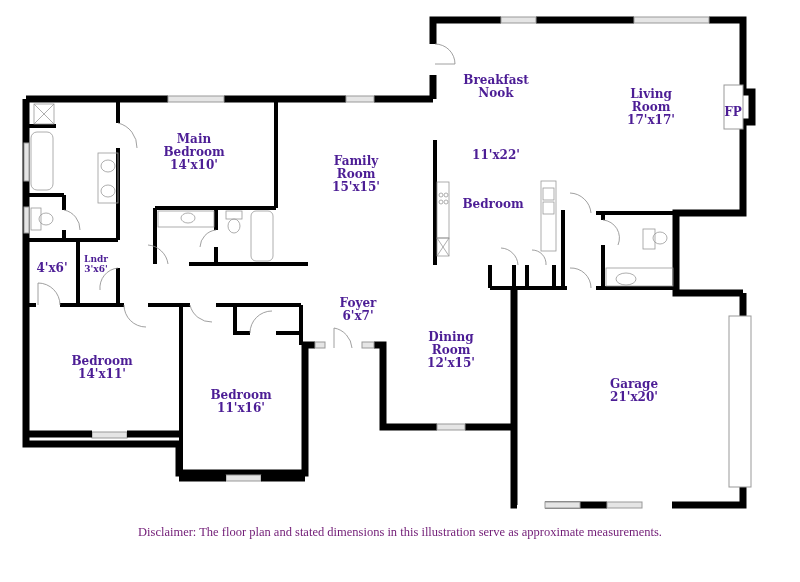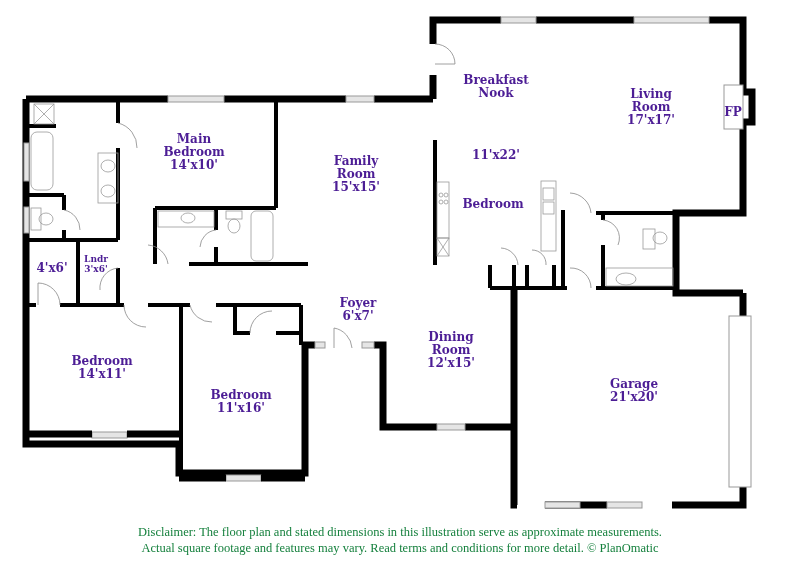--- a/index.html
+++ b/index.html
@@ -2,21 +2,21 @@
 <html><head>
 <meta charset="utf-8">
 <style>
   html,body{margin:0;padding:0;background:#fff;}
   body{width:800px;height:582px;position:relative;overflow:hidden;font-family:"DejaVu Serif",serif;}
   #plan{position:absolute;left:0;top:0;width:800px;height:520px;}
   .label{position:absolute;transform:translate(-50%,-50%);text-align:center;font-family:"DejaVu Serif",serif;font-weight:bold;color:#4c1d95;font-size:12px;line-height:13px;white-space:nowrap;}
   .label .dim{display:block;}
   .label.small{font-size:9px;line-height:10px;}
   .label.tiny{font-size:12px;}
-  #disclaimer{position:absolute;left:0;top:524px;width:800px;text-align:center;font-family:"Liberation Serif",serif;font-size:12.5px;line-height:16px;color:#15803d;}
+  #disclaimer{position:absolute;left:0;top:524px;width:800px;text-align:center;font-family:"Liberation Serif",serif;font-size:12.5px;line-height:16px;color:#701a75;}
 </style>
 </head>
 <body>
 
 <svg id="plan" viewBox="0 0 800 520" xmlns="http://www.w3.org/2000/svg">
   <g fill="none" stroke="#000" stroke-width="7" stroke-linejoin="miter">
 
     <polyline points="26,99 26,444 179,444 179,473 305,473 305,345 315,345"></polyline>
     <line x1="26" y1="99" x2="168" y2="99"></line>
     <line x1="224" y1="99" x2="346" y2="99"></line>
@@ -195,14 +195,13 @@
   <span class="dim">Bedroom</span>
   <span class="dim">11'x16'</span>
 </div>
 <div class="label" style="left:634px;top:391px;">
   <span class="dim">Garage</span>
   <span class="dim">21'x20'</span>
 </div>
 
 <div id="disclaimer">
   <div>Disclaimer: The floor plan and stated dimensions in this illustration serve as approximate measurements.</div>
-  <div>Actual square footage and features may vary. Read terms and conditions for more detail. © PlanOmatic</div>
 </div>
 
 </body></html>

